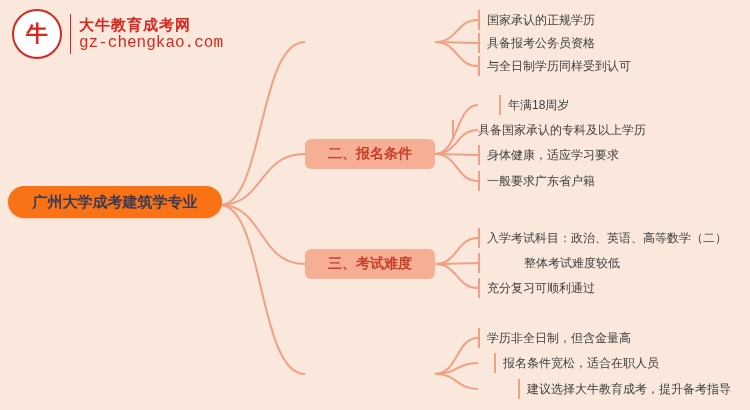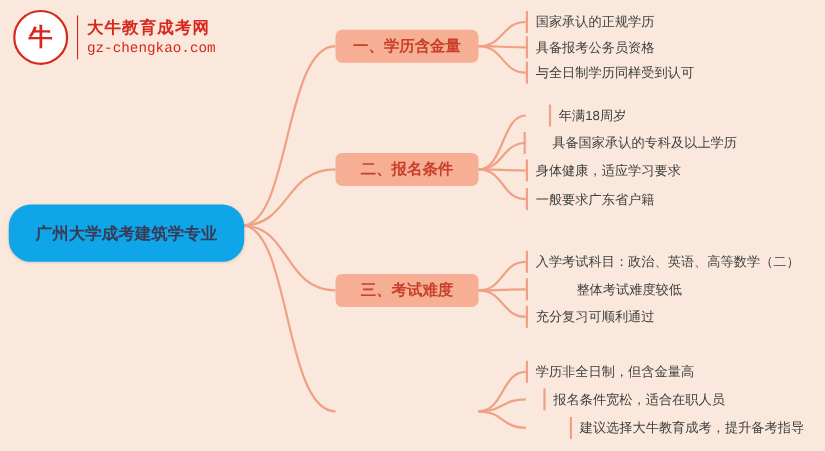--- a/index.html
+++ b/index.html
@@ -17,26 +17,26 @@
   .logo{position:absolute;left:12px;top:9px;display:flex;align-items:center;gap:8px;}
   .logo-mark{
     width:46px;height:46px;border-radius:50%;
     border:2px solid #D6281E;background:#fff;
     display:flex;align-items:center;justify-content:center;
     color:#D6281E;font-weight:bold;font-size:22px;
   }
   .logo-divider{width:1px;height:40px;background:#D6281E;}
   .logo-text{display:flex;flex-direction:column;justify-content:center;font-family:Liberation Mono, monospace;}
   .logo-title{color:#D6281E;font-weight:bold;font-size:15px;line-height:19px;letter-spacing:1px;}
-  .logo-url{color:#D6281E;font-size:13px;line-height:15px;}
+  .logo-url{color:#D6281E;font-size:16px;line-height:15px;}
 
   
   .root-node{
-    position:absolute;left:8px;top:186px;width:214px;height:52px;
-    background:#0ea5e9;border-radius:20px;
+    position:absolute;left:8px;top:186px;width:214px;height:32px;
+    background:#f97316;border-radius:20px;
     display:flex;align-items:center;justify-content:center;
     font-size:15px;font-weight:bold;color:#3A3A54;
     box-shadow:0 1px 2px rgba(120,90,80,.18);
   }
   .branch-node{
     position:absolute;width:130px;height:30px;
     background:#F6AE94;border-radius:6px;
     display:flex;align-items:center;justify-content:center;
     font-size:14px;font-weight:bold;color:#C8402A;
   }
@@ -82,30 +82,29 @@
     </div>
     <div class="logo-divider"></div>
     <div class="logo-text">
       <span class="logo-title">大牛教育成考网</span>
       <span class="logo-url">gz-chengkao.com</span>
     </div>
   </div>
 
   <div class="root-node">广州大学成考建筑学专业</div>
 
-  <div class="branch-node" style="left:305px;top:27px;">一、学历含金量</div>
   <div class="branch-node" style="left:305px;top:139px;">二、报名条件</div>
   <div class="branch-node" style="left:305px;top:249px;">三、考试难度</div>
 
   <div class="leaf" style="left:478px;top:10px;">国家承认的正规学历</div>
   <div class="leaf" style="left:478px;top:33px;">具备报考公务员资格</div>
   <div class="leaf" style="left:478px;top:56px;">与全日制学历同样受到认可</div>
 
   <div class="leaf" style="left:478px;top:95px;margin-left:21px;">年满18周岁</div>
-  <div class="leaf" style="left:476px;top:120px;padding-left:24px;">具备国家承认的专科及以上学历</div>
+  <div class="leaf" style="left:452px;top:120px;padding-left:24px;">具备国家承认的专科及以上学历</div>
   <div class="leaf" style="left:478px;top:145px;">身体健康，适应学习要求</div>
   <div class="leaf" style="left:478px;top:171px;">一般要求广东省户籍</div>
 
   <div class="leaf" style="left:478px;top:228px;">入学考试科目：政治、英语、高等数学（二）</div>
   <div class="leaf" style="left:478px;top:253px;padding-left:44px;">整体考试难度较低</div>
   <div class="leaf" style="left:478px;top:278px;">充分复习可顺利通过</div>
 
   <div class="leaf" style="left:478px;top:328px;">学历非全日制，但含金量高</div>
   <div class="leaf" style="left:478px;top:353px;margin-left:16px;">报名条件宽松，适合在职人员</div>
   <div class="leaf" style="left:478px;top:379px;margin-left:40px;">建议选择大牛教育成考，提升备考指导</div>

